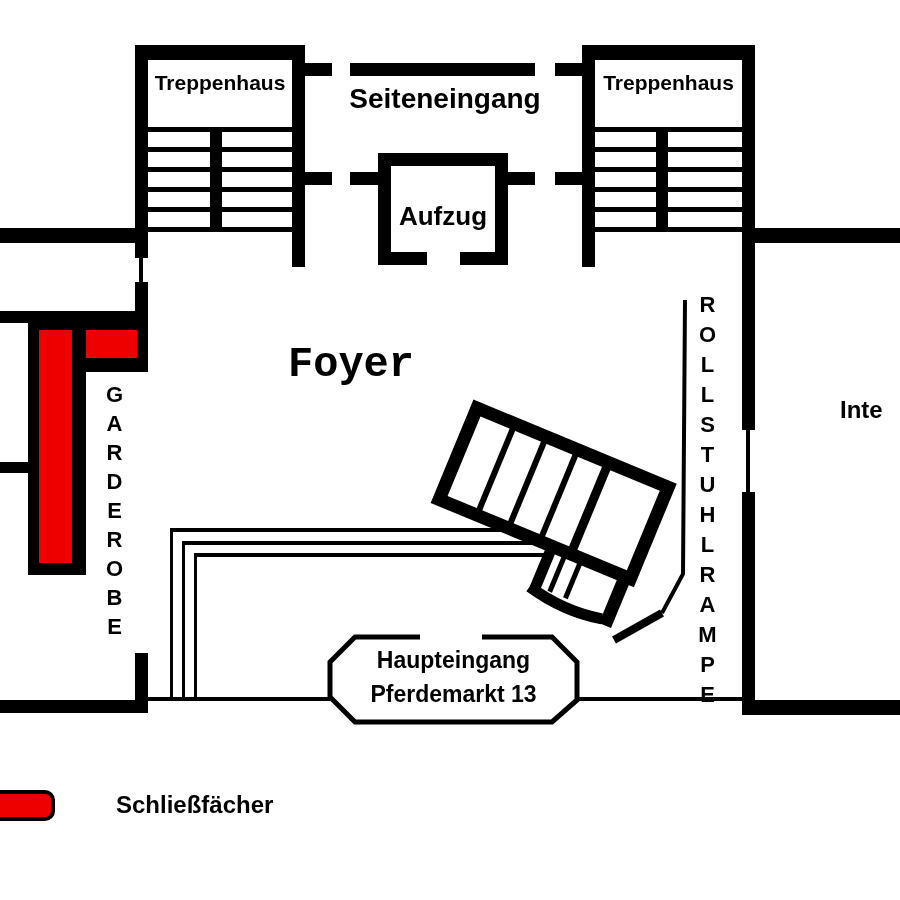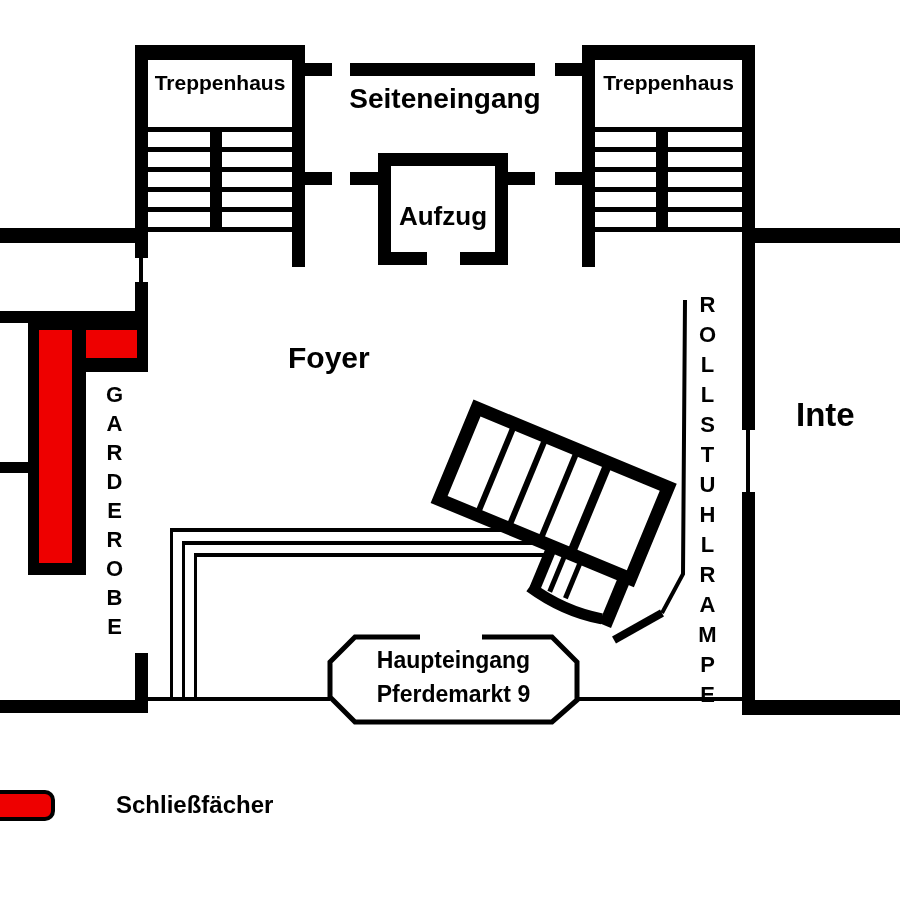--- a/index.html
+++ b/index.html
@@ -134,30 +134,30 @@
 <div class="lbl ctr" style="left:135px;top:71px;width:170px;font-size:21px;">Treppenhaus</div>
 
 <div class="lbl ctr" style="left:582px;top:71px;width:173px;font-size:21px;">Treppenhaus</div>
 
 <div class="lbl ctr" style="left:320px;top:81px;width:250px;font-size:28px;line-height:35px;">
   <div>Seiteneingang</div>
 </div>
 
 <div class="lbl ctr" style="left:378px;top:191px;width:130px;font-size:26px;margin-top:10px;">Aufzug</div>
 
-<div class="lbl" style="left:288px;top:341px;font-size:30px;">Foyer</div>
+<div class="lbl" style="left:288px;top:341px;font-size:42px;font-family:Liberation Mono, monospace;">Foyer</div>
 
 <div class="lbl vert" style="left:103px;top:382px;font-size:22px;">GARDEROBE</div>
 
 <div class="lbl vert" style="left:696px;top:292px;font-size:22px;letter-spacing:5px;">ROLLSTUHLRAMPE</div>
 
-<div class="lbl" style="left:796px;top:396px;font-size:33px;">Inte</div>
+<div class="lbl" style="left:840px;top:396px;font-size:24px;">Inte</div>
 
 <div class="lbl ctr" style="left:330px;top:643px;width:247px;font-size:23px;line-height:34px;">
   <div>Haupteingang</div>
-  <div>Pferdemarkt 9</div>
+  <div>Pferdemarkt 13</div>
 </div>
 
 <svg width="70" height="36" style="position:absolute;left:-12px;top:789px;">
   <rect x="2" y="3" width="63" height="27" rx="8" style="stroke:#000000;stroke-width:4;" fill="#ee0000"></rect>
 </svg>
 
 <div class="lbl" style="left:116px;top:791px;font-size:24px;">Schließfächer</div>
 
 </body></html>

